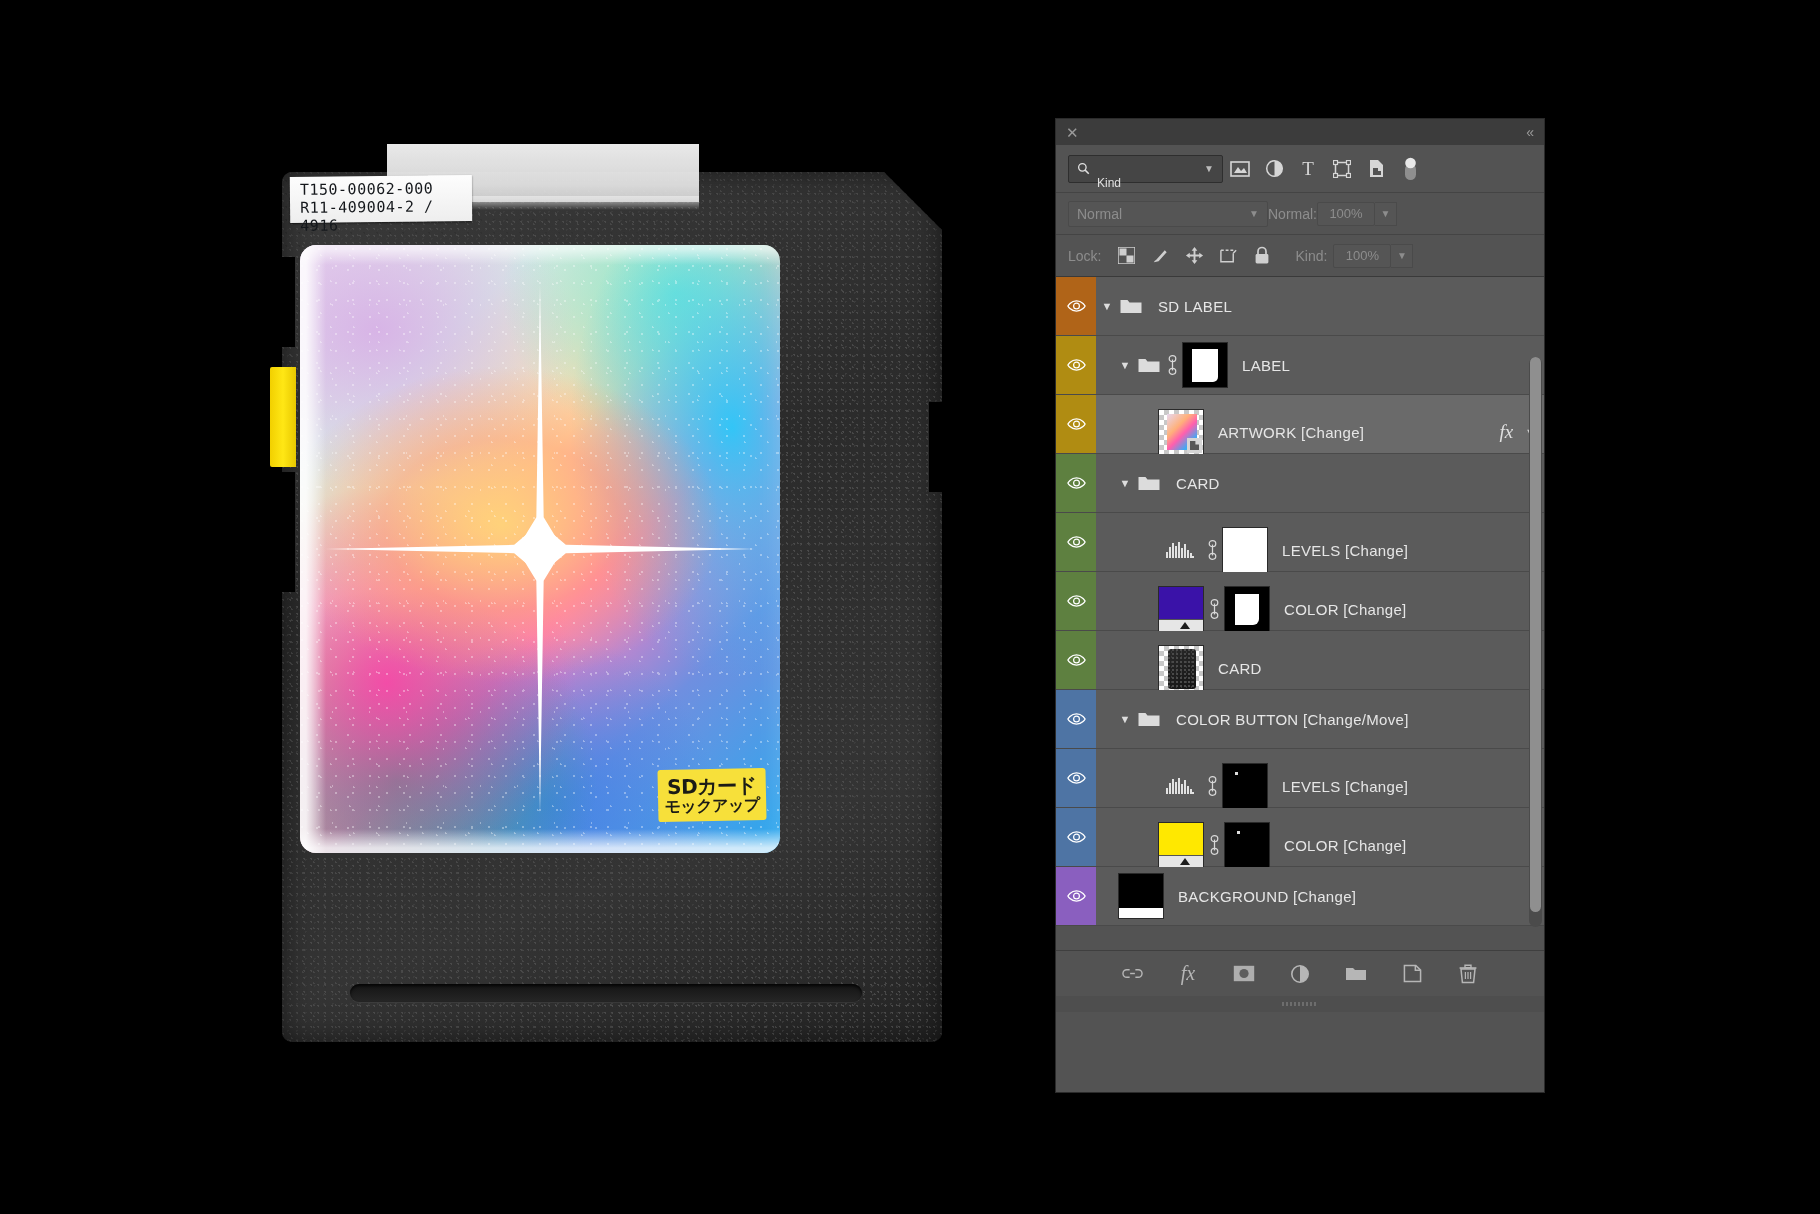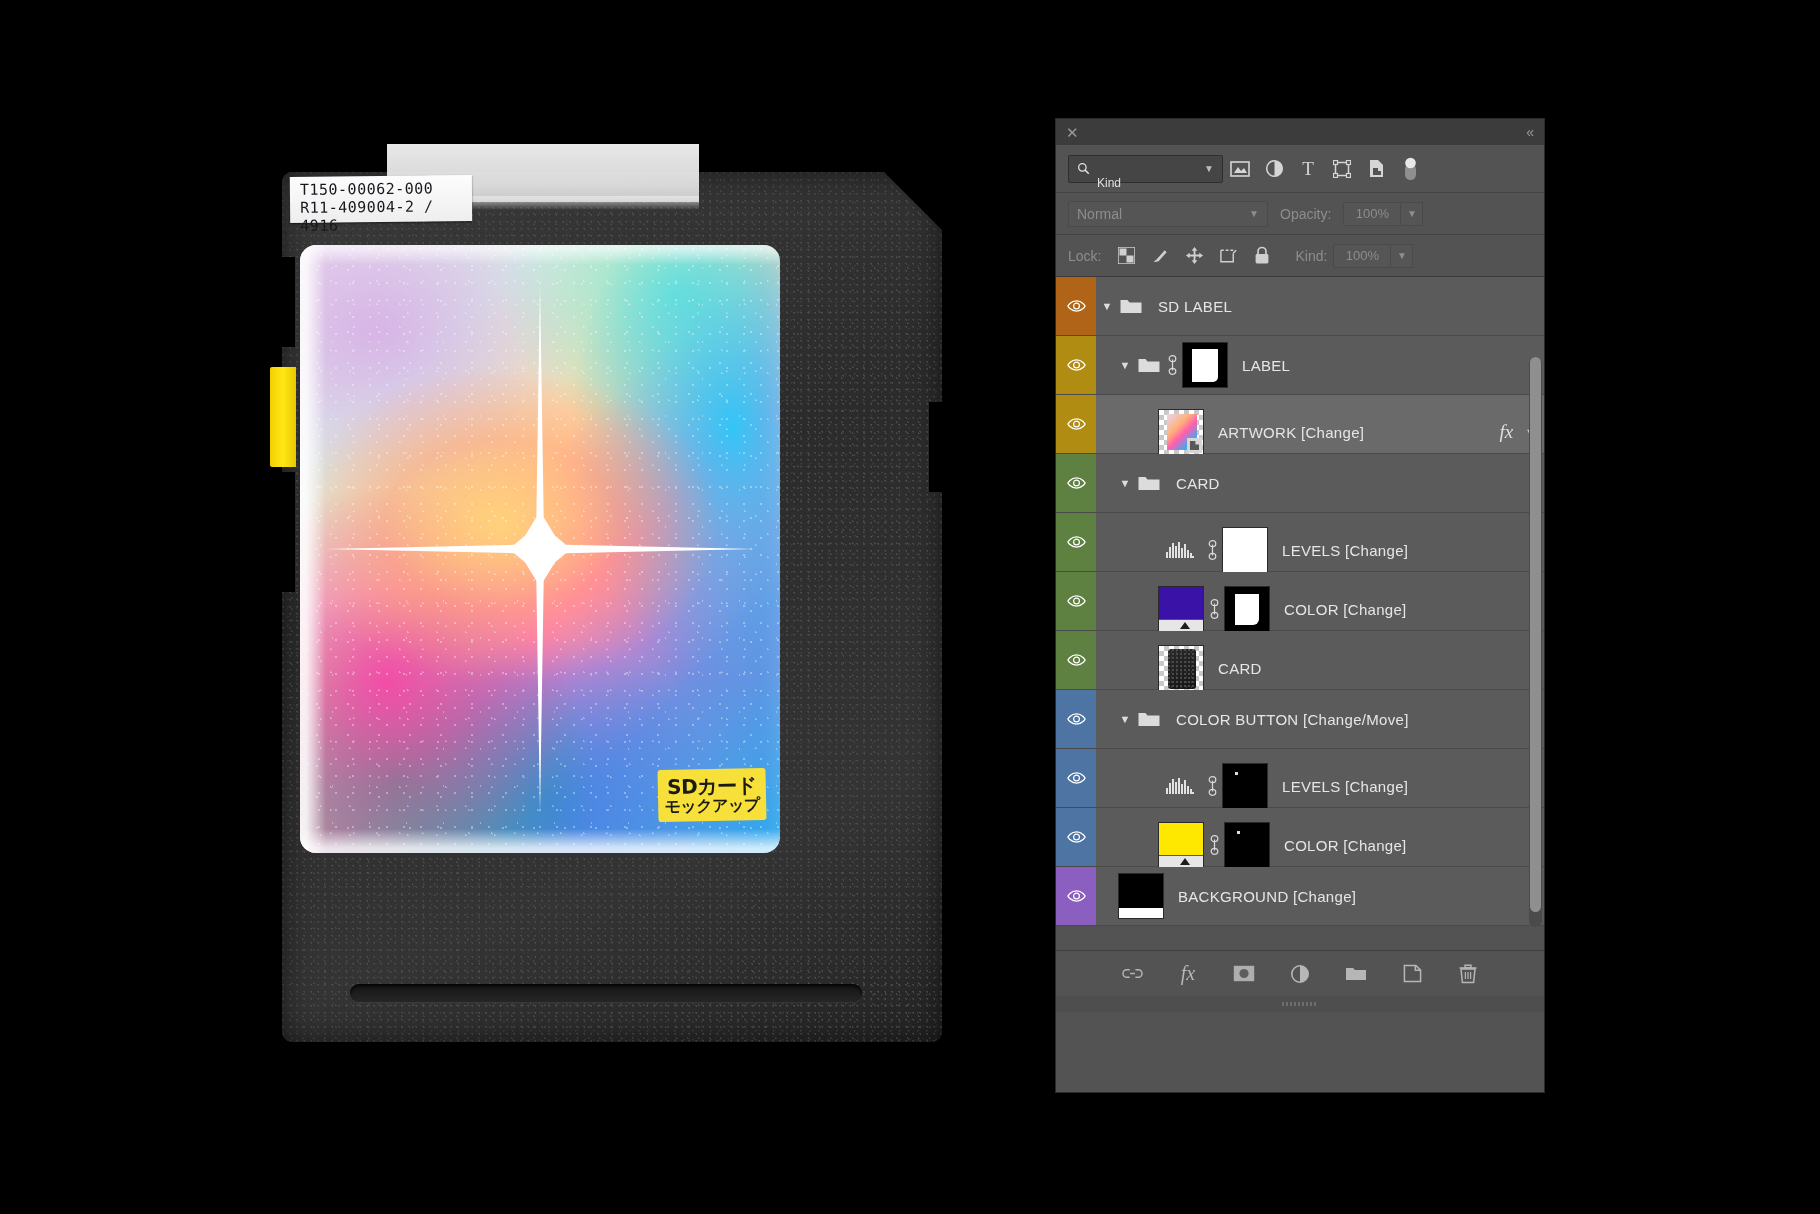--- a/index.html
+++ b/index.html
@@ -164,21 +164,21 @@
   }
   .kind-select{
     width:155px; height:28px; background:#454545; border:1px solid #2e2e2e;
     border-radius:2px; display:flex; align-items:center; padding:0 8px; gap:7px; position:relative;
   }
   .kind-select .lbl{ font-size:12px; color:#e0e0e0;margin-top:29px; }
   .kind-select .caret{ position:absolute; right:8px; color:#bcbcbc; font-size:10px; }
   .ficon{ width:34px; display:flex; align-items:center; justify-content:center; color:#d6d6d6; }
 
   .blend-row{
-    height:42px; display:flex; align-items:center; padding:0 12px; gap:12px;
+    height:42px; display:flex; align-items:center; padding:0 12px; gap:0;
     border-bottom:1px solid #444;
   }
   .blend-select{
     flex:0 0 200px; height:26px; background:#555; border:1px solid #4a4a4a; border-radius:2px;
     display:flex; align-items:center; padding:0 8px; position:relative; color:#8d8d8d; font-size:14px;
   }
   .blend-select .caret{ position:absolute; right:8px; font-size:10px; color:#8d8d8d; }
   .op-label{ color:#8d8d8d; font-size:14px; }
   .num-box{
     width:58px; height:24px; background:#555; border:1px solid #4a4a4a; border-radius:2px;
@@ -376,21 +376,21 @@
         <circle cx="7.5" cy="6" r="5.3" fill="#e8e8e8"></circle>
       </svg>
     </div>
   </div>
 
   <div class="blend-row">
     <div class="blend-select">
       <span>Normal</span>
       <span class="caret">▼</span>
     </div>
-    <span class="op-label">Opacity:</span>
+    <span class="op-label">Normal:</span>
     <div style="display:flex;">
       <div class="num-box">
         <span>100%</span>
       </div>
       <div class="stepper">▼</div>
     </div>
   </div>
 
   <div class="lock-row">
     <span class="lk-label">Lock:</span>

